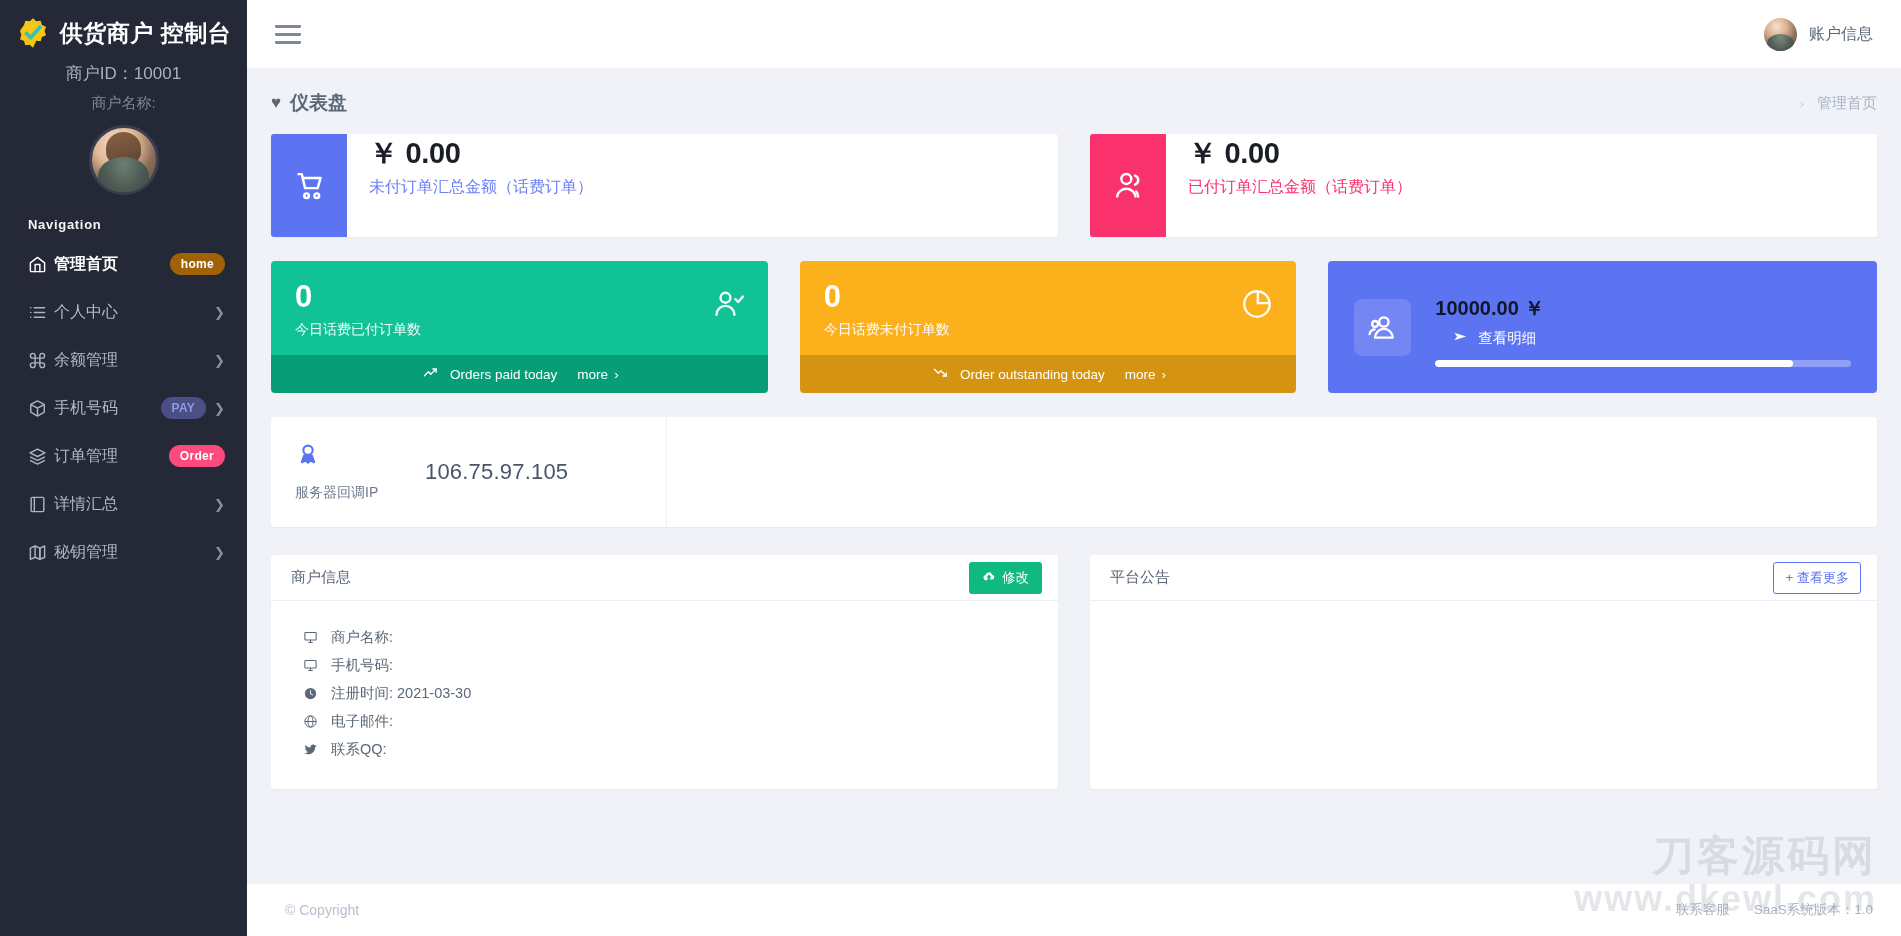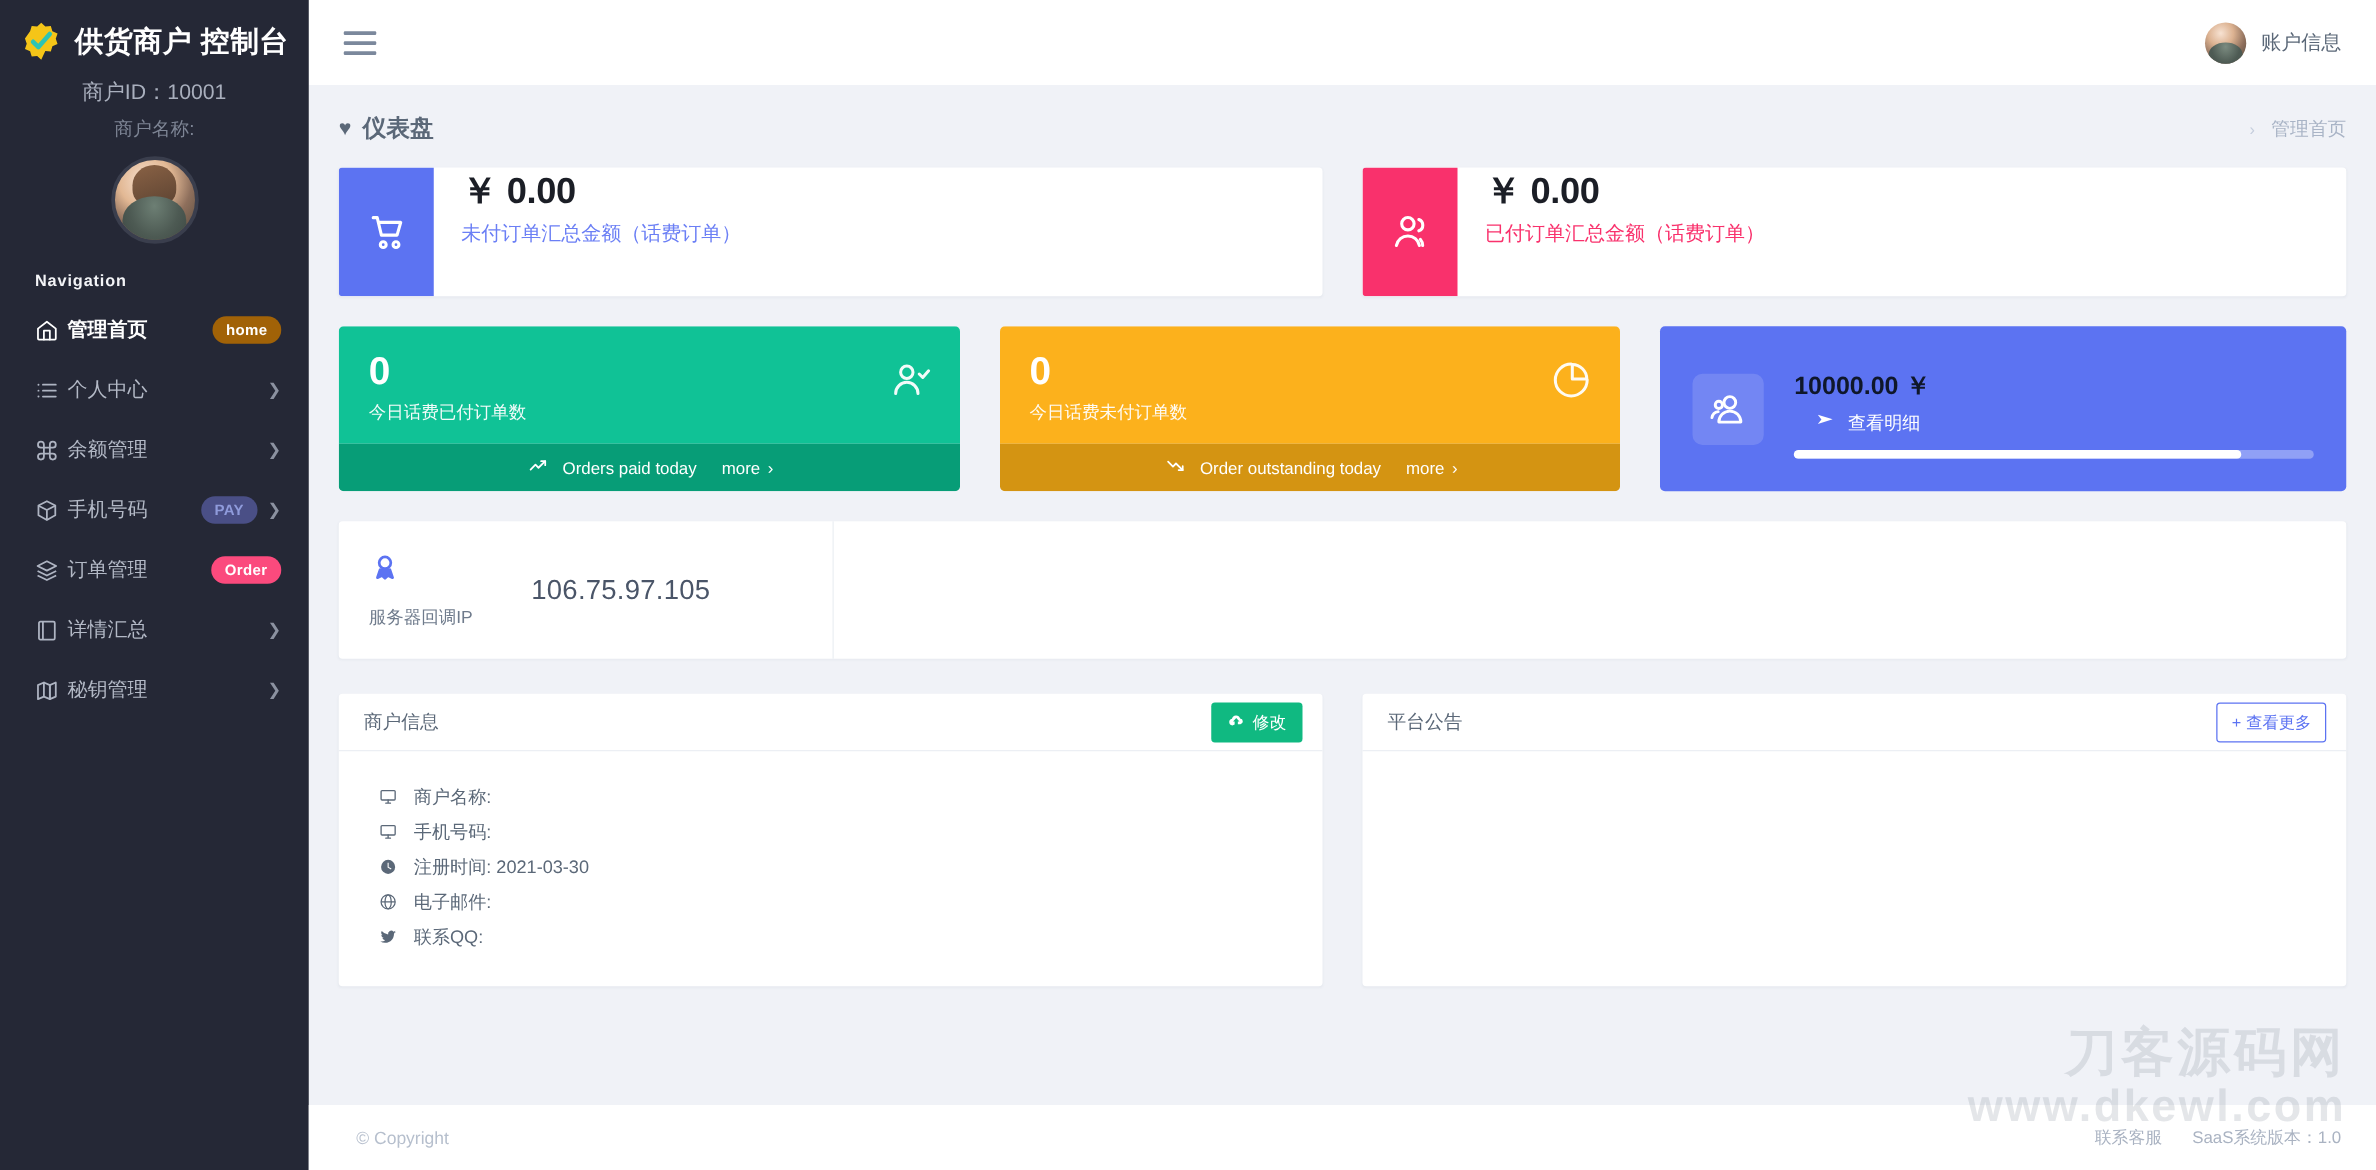--- a/index.html
+++ b/index.html
@@ -174,21 +174,21 @@
   .panel.ann .panel-body { min-height:143px; }
 
   .footer {
     flex:0 0 52px; height:52px; background:#fff; display:flex; align-items:center;
     justify-content:space-between; padding:0 28px 0 38px; position:relative;
   }
   .copy { font-size:14px; color:#b6bfcd; }
   .fright { display:flex; align-items:center; gap:24px; font-size:13.5px; color:#aab3c2; }
 
   .watermark {
-    position:absolute; right:24px; bottom:32px; pointer-events:none;
+    position:absolute; right:24px; bottom:18px; pointer-events:none;
     color:rgba(130,140,155,.22); font-weight:bold; text-align:right; line-height:1.05;
   }
   .wm1 { font-size:42px; letter-spacing:3px; }
   .wm2 { font-size:36px; letter-spacing:2px; margin-top:2px; }
 </style>
 </head>
 <body>
 
 <div class="app">
 

